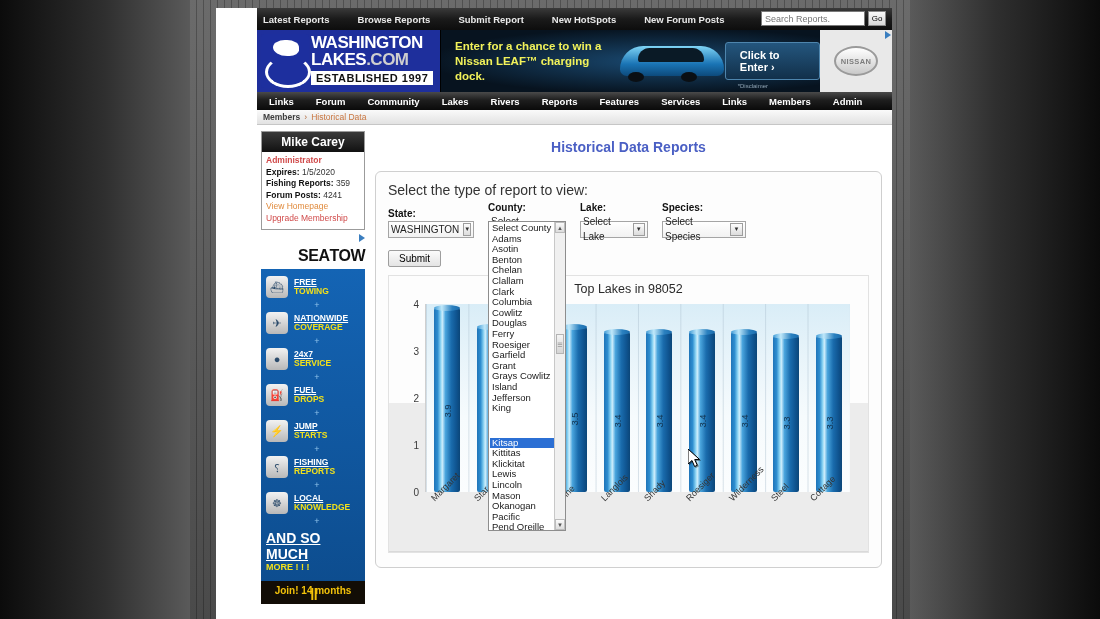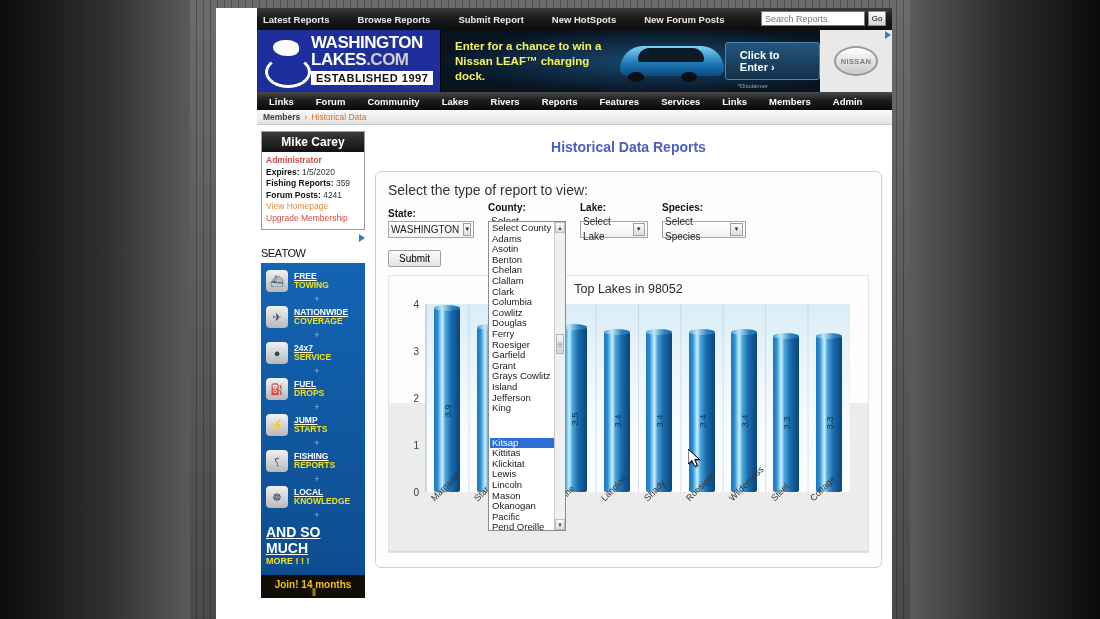--- a/index.html
+++ b/index.html
@@ -216,22 +216,22 @@
   .userbox .lk2 { color: #d04a4a; }
 
   .adbox { margin-top: 12px; width: 104px; position: relative; }
   .adbox .adchoice2 {
     position: absolute; right: 0; top: -8px;
     width: 0; height: 0;
     border-left: 6px solid #3a7ebf;
     border-top: 4px solid transparent; border-bottom: 4px solid transparent;
   }
   .adbox .seatow {
-    background: #fff; text-align: left; padding: 5px 0 4px;
-    font-size: 11px; font-weight: normal; color: #111; letter-spacing: -0.5px;
+    background: #fff; text-align: right; padding: 5px 0 4px;
+    font-size: 16px; font-weight: bold; color: #111; letter-spacing: -0.5px;
   }
   .adbox .seatow .bars { color: #f2c20a; letter-spacing: -2px; }
   .adbox .blue {
     background: linear-gradient(to bottom,#1464b4,#0d4d8f);
     padding: 7px 5px 9px 5px;
   }
   .feat { display: flex; align-items: center; margin: 0 0 2px 0; }
   .feat .ic {
     width: 22px; height: 22px; border-radius: 4px; flex: 0 0 22px;
     background: linear-gradient(to bottom,#f2f2f2,#b8b8b8);

